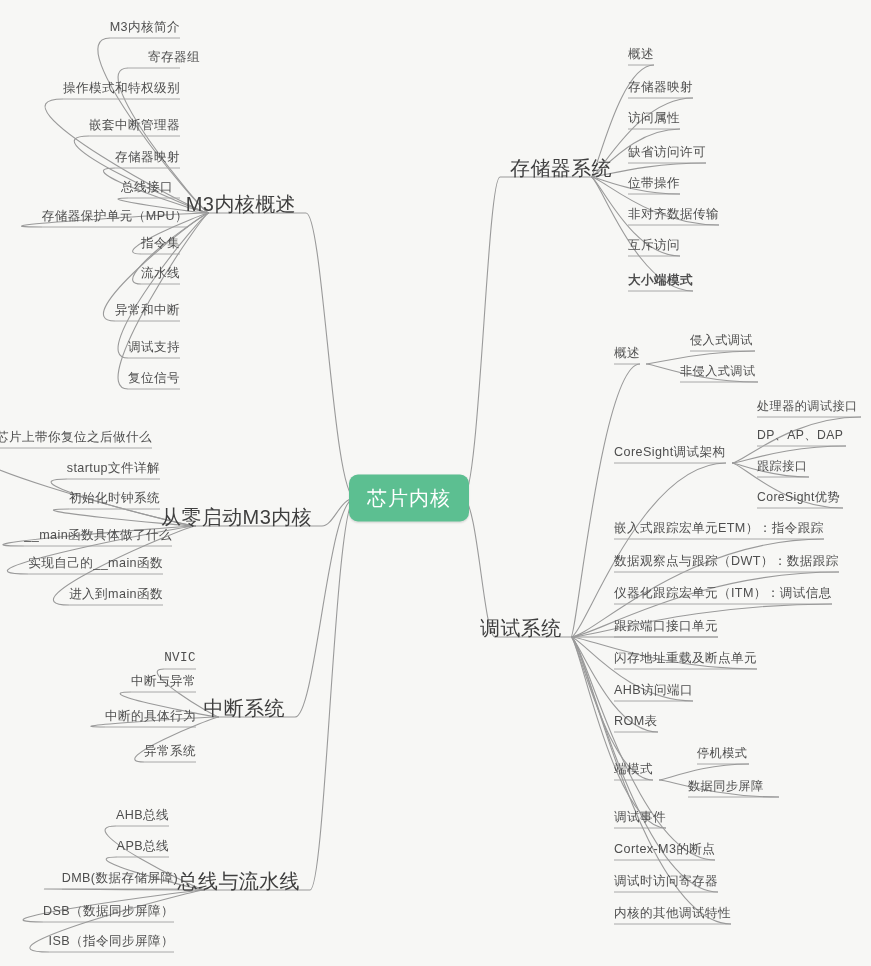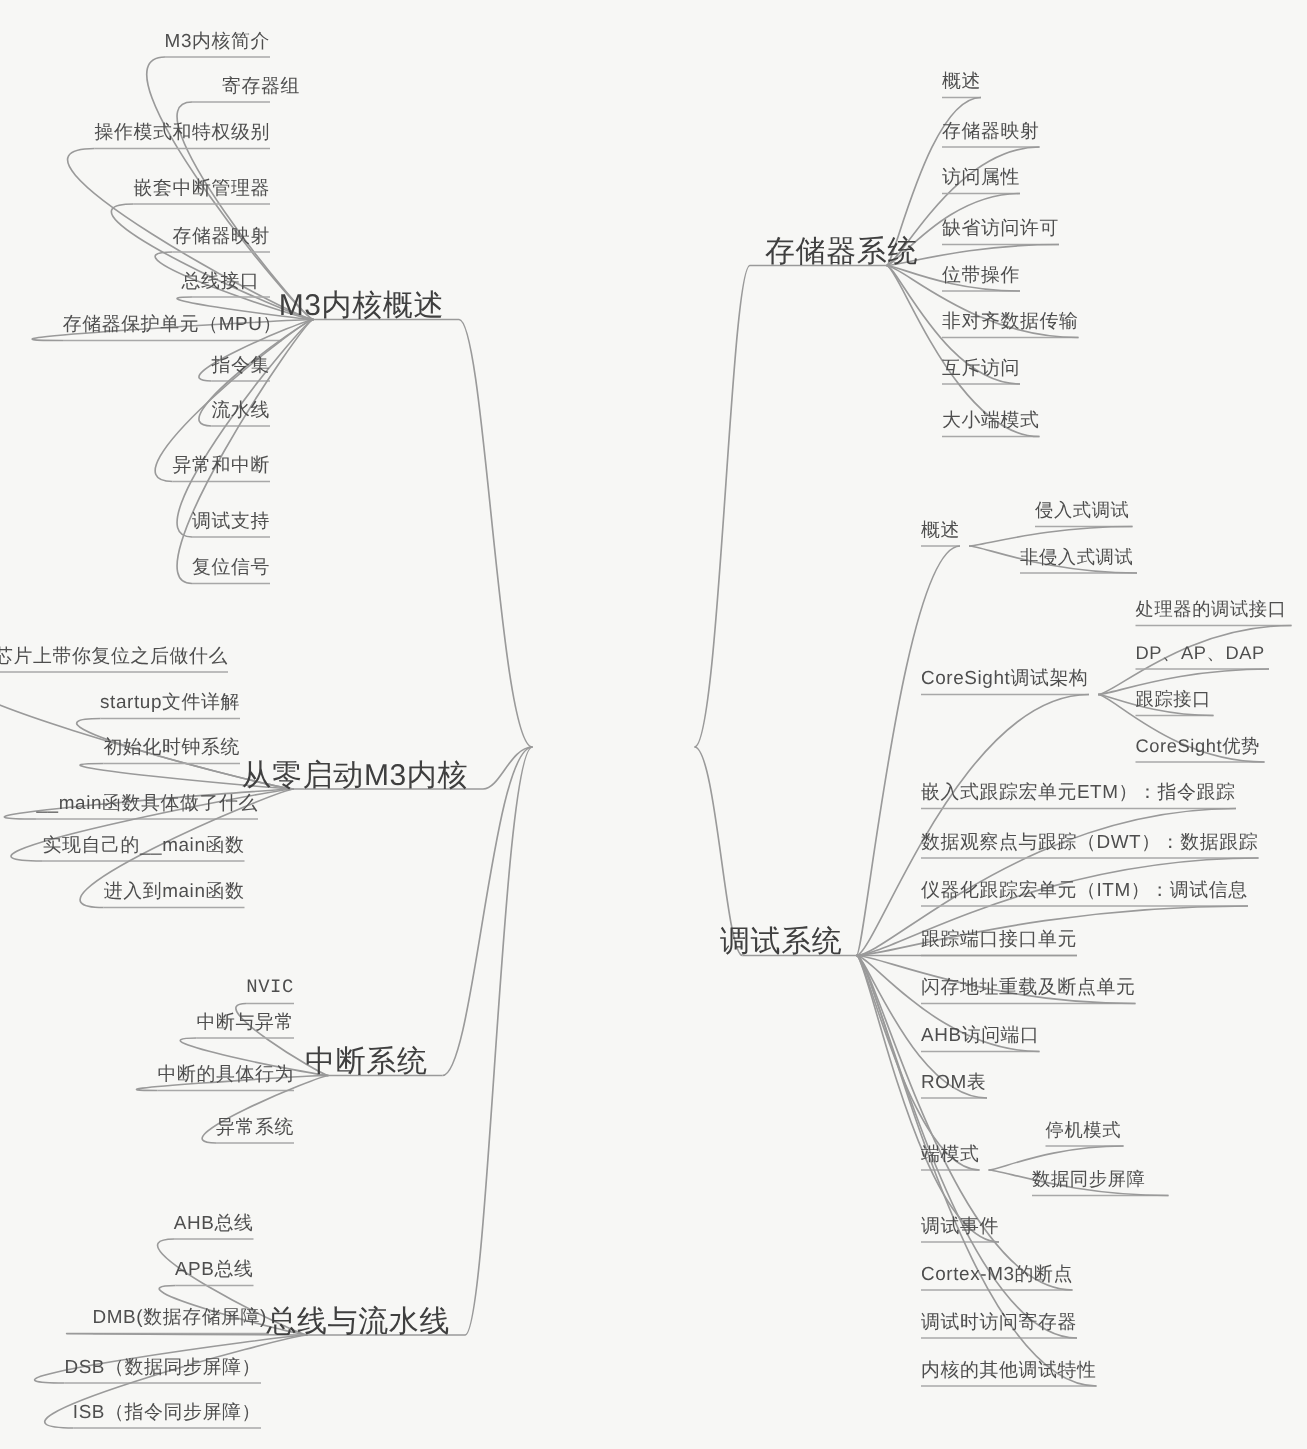--- a/index.html
+++ b/index.html
@@ -208,21 +208,21 @@
       <div class="node leaf r" style="left: 174px; top: 911px;">DSB（数据同步屏障）</div>
       <div class="node leaf r" style="left: 174px; top: 941px;">ISB（指令同步屏障）</div>
       <div class="node lvl1 l" style="left: 510px; top: 168px;">存储器系统</div>
       <div class="node leaf l" style="left: 628px; top: 54px;">概述</div>
       <div class="node leaf l" style="left: 628px; top: 87px;">存储器映射</div>
       <div class="node leaf l" style="left: 628px; top: 118px;">访问属性</div>
       <div class="node leaf l" style="left: 628px; top: 152px;">缺省访问许可</div>
       <div class="node leaf l" style="left: 628px; top: 183px;">位带操作</div>
       <div class="node leaf l" style="left: 628px; top: 214px;">非对齐数据传输</div>
       <div class="node leaf l" style="left: 628px; top: 245px;">互斥访问</div>
-      <div class="node leaf l" style="left: 628px; top: 280px;">大小端模式</div>
+      <div class="node leaf l" style="left: 628px; top: 280px; font-weight: bold;">大小端模式</div>
       <div class="node lvl1 l" style="left: 480px; top: 628px;">调试系统</div>
       <div class="node leaf l" style="left: 614px; top: 353px;">概述</div>
       <div class="node leaf small l" style="left: 690px; top: 340px;">侵入式调试</div>
       <div class="node leaf small l" style="left: 680px; top: 371px;">非侵入式调试</div>
       <div class="node leaf l" style="left: 614px; top: 452px;">CoreSight调试架构</div>
       <div class="node leaf small l" style="left: 757px; top: 406px;">处理器的调试接口</div>
       <div class="node leaf small l" style="left: 757px; top: 435px;">DP、AP、DAP</div>
       <div class="node leaf small l" style="left: 757px; top: 466px;">跟踪接口</div>
       <div class="node leaf small l" style="left: 757px; top: 497px;">CoreSight优势</div>
       <div class="node leaf l" style="left: 614px; top: 528px;">嵌入式跟踪宏单元ETM）：指令跟踪</div>
@@ -233,13 +233,14 @@
       <div class="node leaf l" style="left: 614px; top: 690px;">AHB访问端口</div>
       <div class="node leaf l" style="left: 614px; top: 721px;">ROM表</div>
       <div class="node leaf l" style="left: 614px; top: 769px;">端模式</div>
       <div class="node leaf small l" style="left: 697px; top: 753px;">停机模式</div>
       <div class="node leaf small l" style="left: 688px; top: 786px;">数据同步屏障</div>
       <div class="node leaf l" style="left: 614px; top: 817px;">调试事件</div>
       <div class="node leaf l" style="left: 614px; top: 849px;">Cortex-M3的断点</div>
       <div class="node leaf l" style="left: 614px; top: 881px;">调试时访问寄存器</div>
       <div class="node leaf l" style="left: 614px; top: 913px;">内核的其他调试特性</div>
     </div>
+  <div id="root" style="left: 409px; top: 498px;">芯片内核</div>
 </div>
 
 </body></html>

